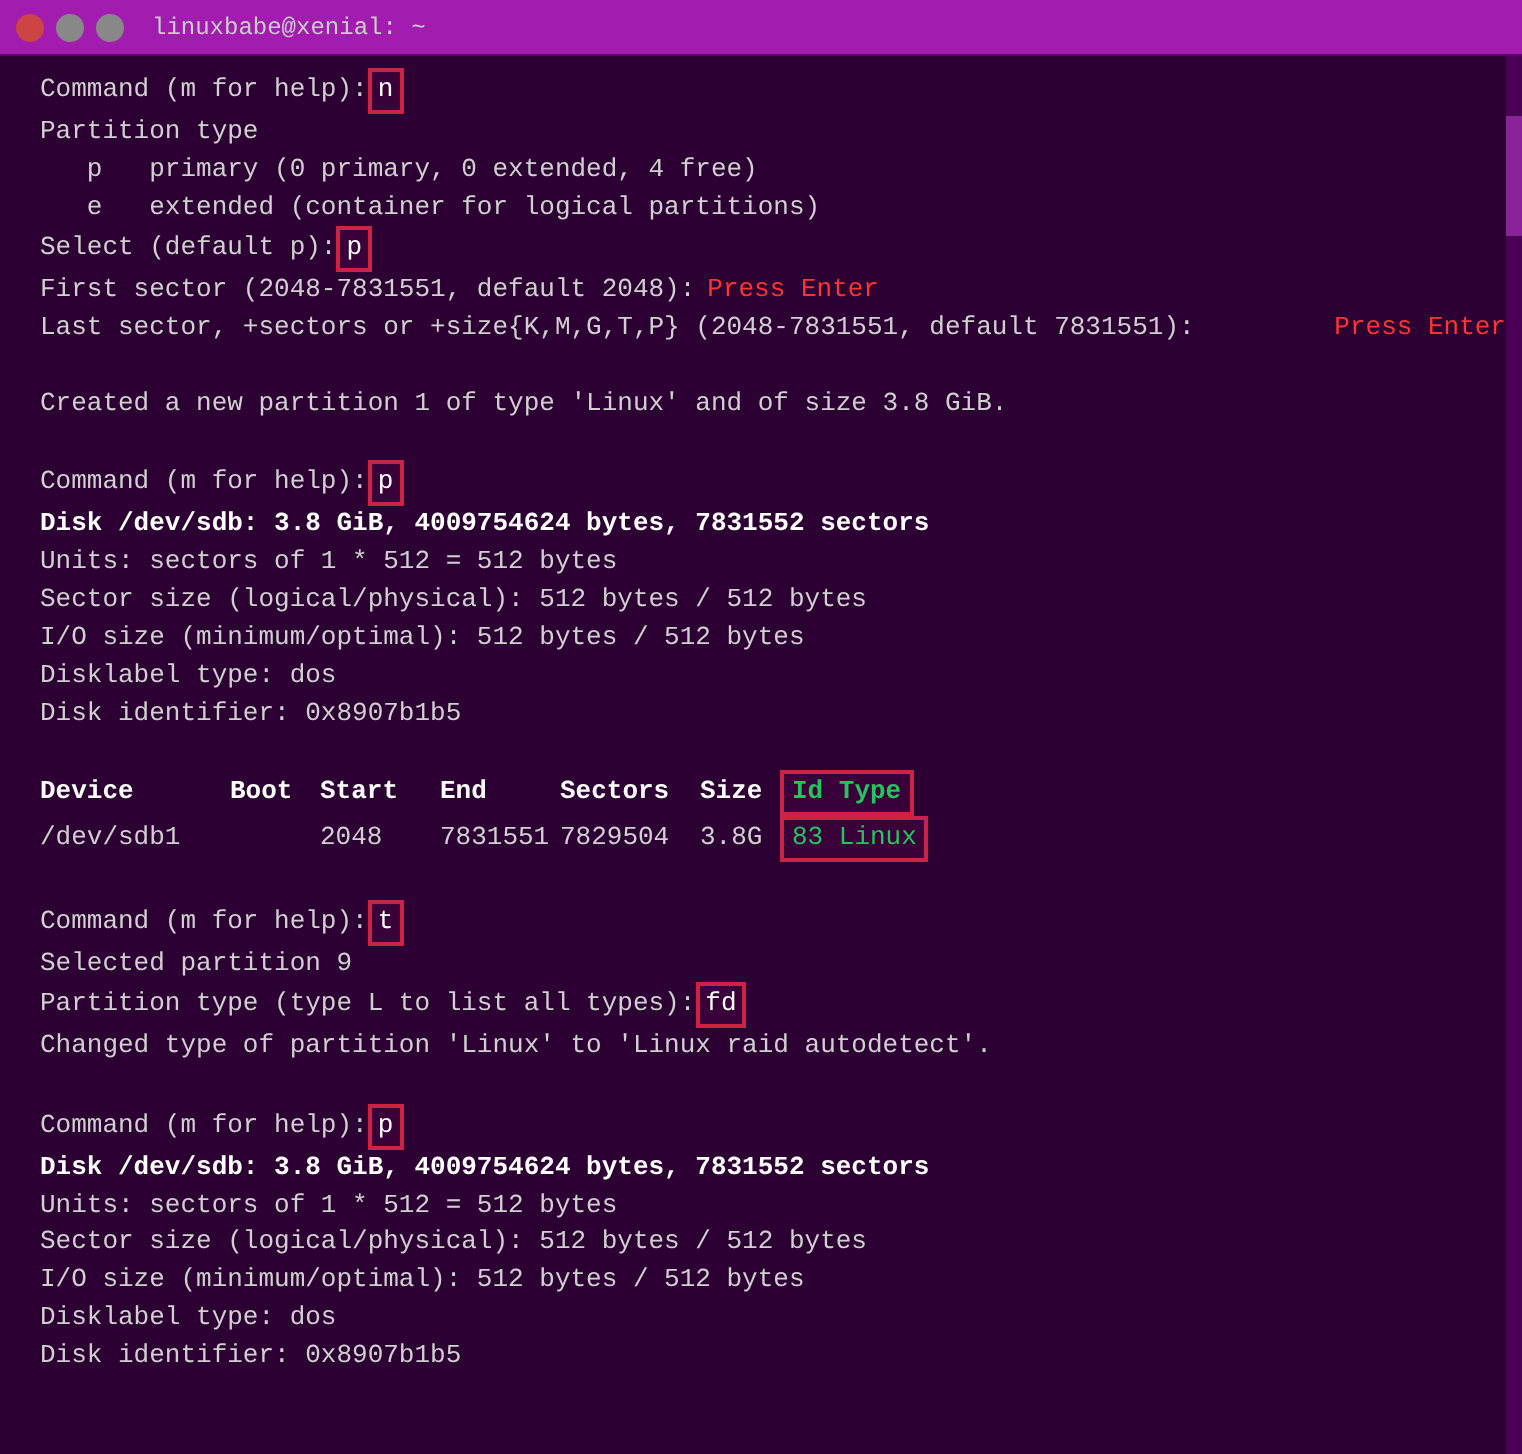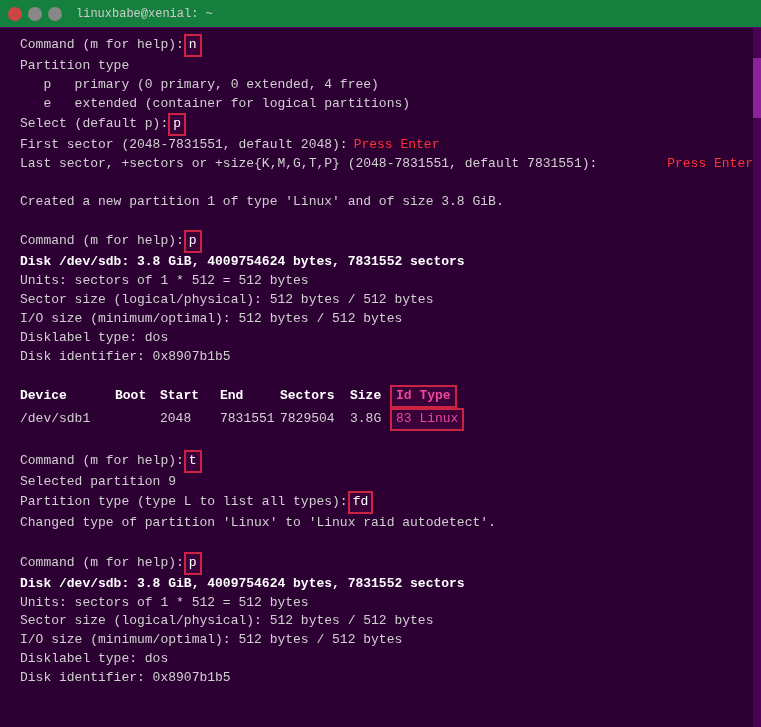--- a/index.html
+++ b/index.html
@@ -6,21 +6,21 @@
     body {
       width: 761px;
       height: 727px;
       background: #2d0033;
       font-family: 'Courier New', Courier, monospace;
       font-size: 13px;
       overflow: hidden;
     }
 
     .title-bar {
-      background: #15803d;
+      background: #a21caf;
       height: 28px;
       display: flex;
       align-items: center;
       padding: 0 8px;
       gap: 6px;
       border-bottom: 1px solid #5a0066;
     }
 
     .title-bar-btn {
       width: 14px;
@@ -88,21 +88,21 @@
       height: 60px;
       background: #8a2299;
       position: absolute;
       top: 30px;
     }
 
     .id-type-box {
       border: 2px solid #cc2244;
       background: #3a003a;
       padding: 0 4px;
-      color: #ec4899;
+      color: #22c55e;
       display: inline-block;
     }
   </style>
 </head>
 <body>
 
 <div class="title-bar">
   <span class="title-bar-btn btn-close"></span>
   <span class="title-bar-btn btn-min"></span>
   <span class="title-bar-btn btn-max"></span>

